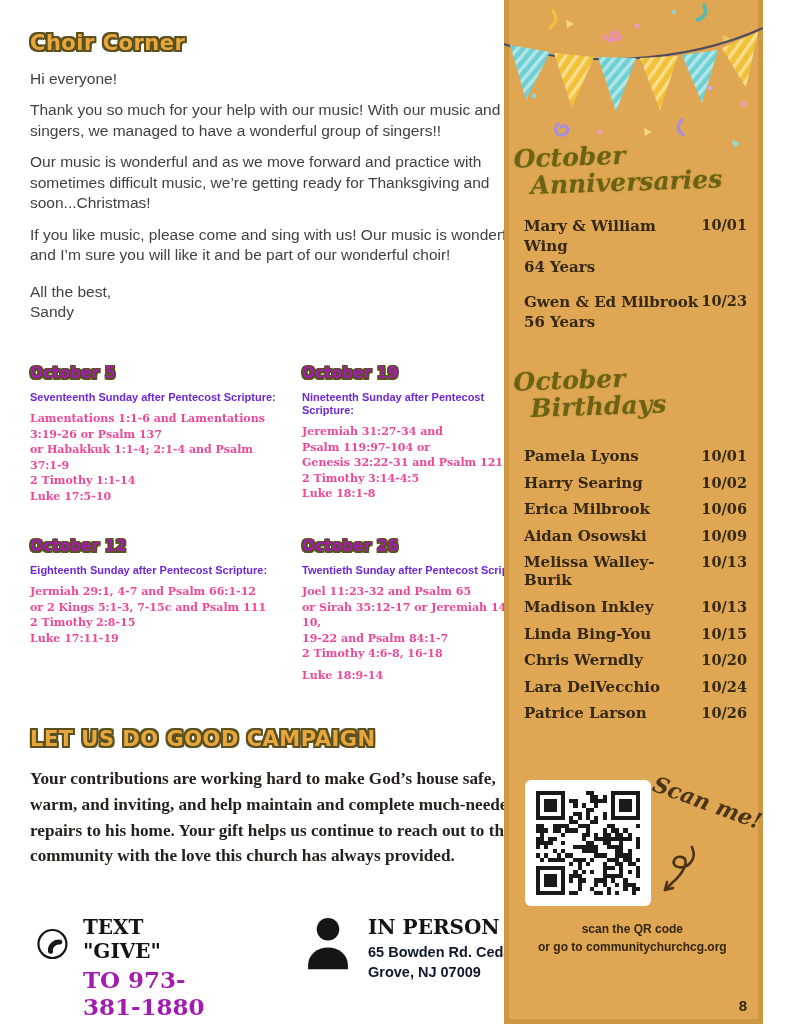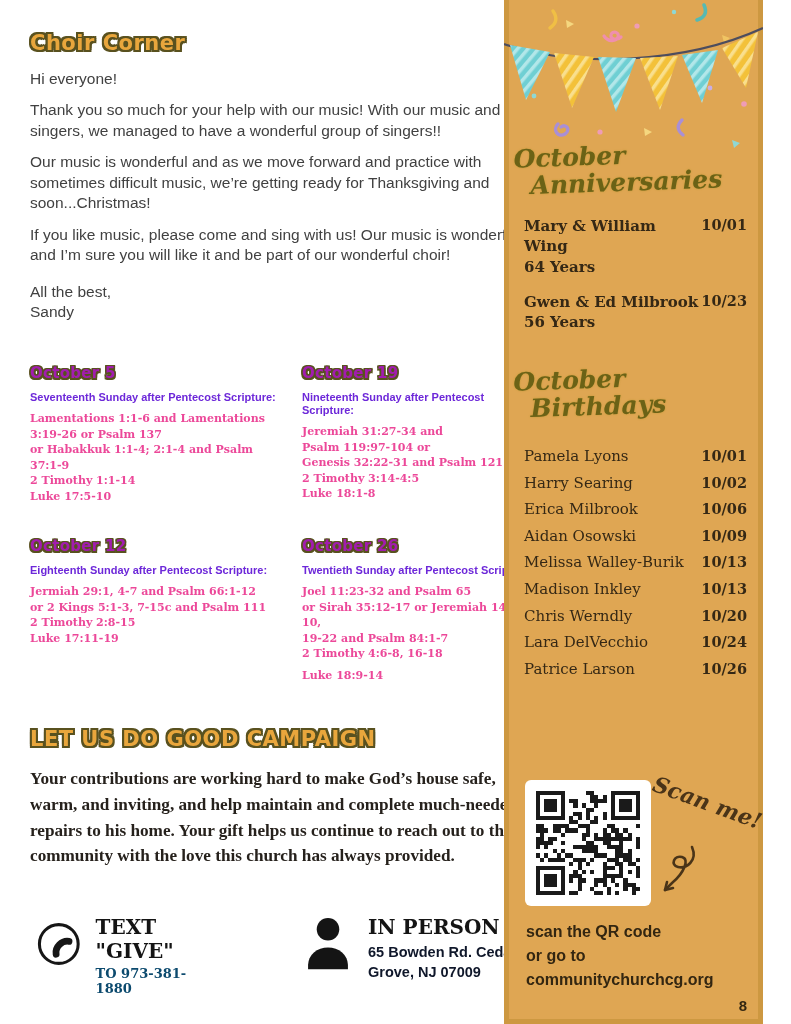--- a/index.html
+++ b/index.html
@@ -29,45 +29,45 @@
   .svc-line{font-family:"DejaVu Serif",serif;font-weight:bold;font-size:11px;line-height:1.42;color:#ec4899;}
   .svc-first{height:173px;}
   .campaign{position:absolute;left:30px;top:727px;width:492px;}
   .campaign-body{margin-top:15px;font-family:Liberation Serif, serif;font-weight:bold;font-size:17.2px;
                  line-height:1.5;color:#26211c;}
   .contact{position:absolute;left:36px;top:915px;width:492px;display:flex;}
   .contact-item{display:flex;align-items:flex-start;}
   .contact-item.second{margin-left:92px;justify-content:space-between;}
   .contact-text{margin-left:14px;}
   .ct-title{font-family:"DejaVu Serif",serif;font-weight:bold;font-size:20px;color:#141414;line-height:1.2;}
-  .ct-sub{font-family:"DejaVu Serif",serif;font-weight:bold;font-size:13px;color:#0c4a6e;margin-top:3px;}
+  .ct-sub{font-family:"DejaVu Serif",serif;font-weight:bold;font-size:23px;color:#a21caf;margin-top:3px;}
   .ct-addr{font-weight:bold;font-size:14.5px;color:#0f172a;margin-top:4px;width:160px;line-height:1.35;}
   
   .sidebar{position:absolute;right:0;top:0;width:259px;height:1024px;background:#dfa653;
     box-shadow:inset 5px 0 0 #cd9841,inset -5px 0 0 #cd9841,inset 0 -5px 0 #cd9841;}
   .bunting{position:absolute;left:0;top:0;}
   .script-title{position:absolute;font-family:"DejaVu Serif",serif;font-style:italic;font-weight:bold;
     font-size:25px;line-height:1.08;color:#6b6216;text-shadow:0 0 2px #bb9732;transform:rotate(-2deg);}
   .script-title .l2{margin-left:16px;display:block;}
   .ann-title{left:10px;top:142px;}
   .bday-title{left:10px;top:366px;}
   .ann-list{position:absolute;left:20px;right:16px;top:216px;}
   .ann-row{display:flex;justify-content:space-between;margin-bottom:15px;}
   .ann-names{font-family:"DejaVu Serif",serif;font-weight:bold;font-size:15px;line-height:1.35;color:#352815;}
   .ann-date{font-family:"DejaVu Serif",serif;font-weight:bold;font-size:14.5px;color:#352815;}
   .bday-list{position:absolute;left:20px;right:16px;top:447px;}
   .brow{display:flex;justify-content:space-between;align-items:baseline;margin-bottom:8.6px;}
-  .bname{font-family:"DejaVu Serif",serif;font-weight:normal;font-size:15px;color:#352815;}
+  .bname{font-family:"DejaVu Serif",serif;font-weight:bold;font-size:15px;color:#352815;}
   .bdate{font-family:"DejaVu Serif",serif;font-weight:bold;font-size:14.5px;color:#352815;}
   .qr-box{position:absolute;left:21px;top:780px;width:126px;height:126px;background:#ffffff;
           border-radius:6px;display:flex;align-items:center;justify-content:center;}
   .scan-me{position:absolute;left:146px;top:792px;width:130px;font-family:"DejaVu Serif",serif;
     font-style:italic;font-weight:bold;font-size:22px;color:#4a3418;transform:rotate(20deg);}
   .scan-arrow{position:absolute;left:152px;top:843px;}
-  .qr-caption{position:absolute;left:22px;top:920px;font-weight:bold;font-size:16px;line-height:1.5;color:#332611;}
+  .qr-caption{position:absolute;left:34px;top:920px;font-weight:bold;font-size:12px;line-height:1.5;color:#332611;text-align:center;}
   .page-num{position:absolute;right:16px;bottom:10px;font-weight:bold;font-size:15px;color:#332611;}
 </style>
 </head>
 <body>
 
 <div class="page">
 
   <div class="choir">
     <div class="gold-big">Choir Corner</div>
     <p>Hi everyone!</p>
@@ -239,20 +239,24 @@
           <span class="bname">Aidan Osowski</span>
           <span class="bdate">10/09</span>
         </div>
       <div class="brow">
           <span class="bname">Melissa Walley-Burik</span>
           <span class="bdate">10/13</span>
         </div>
       <div class="brow">
           <span class="bname">Madison Inkley</span>
           <span class="bdate">10/13</span>
+        </div>
+      <div class="brow">
+          <span class="bname">Linda Bing-You</span>
+          <span class="bdate">10/15</span>
         </div>
       <div class="brow">
           <span class="bname">Chris Werndly</span>
           <span class="bdate">10/20</span>
         </div>
       <div class="brow">
           <span class="bname">Lara DelVecchio</span>
           <span class="bdate">10/24</span>
         </div>
       <div class="brow">

